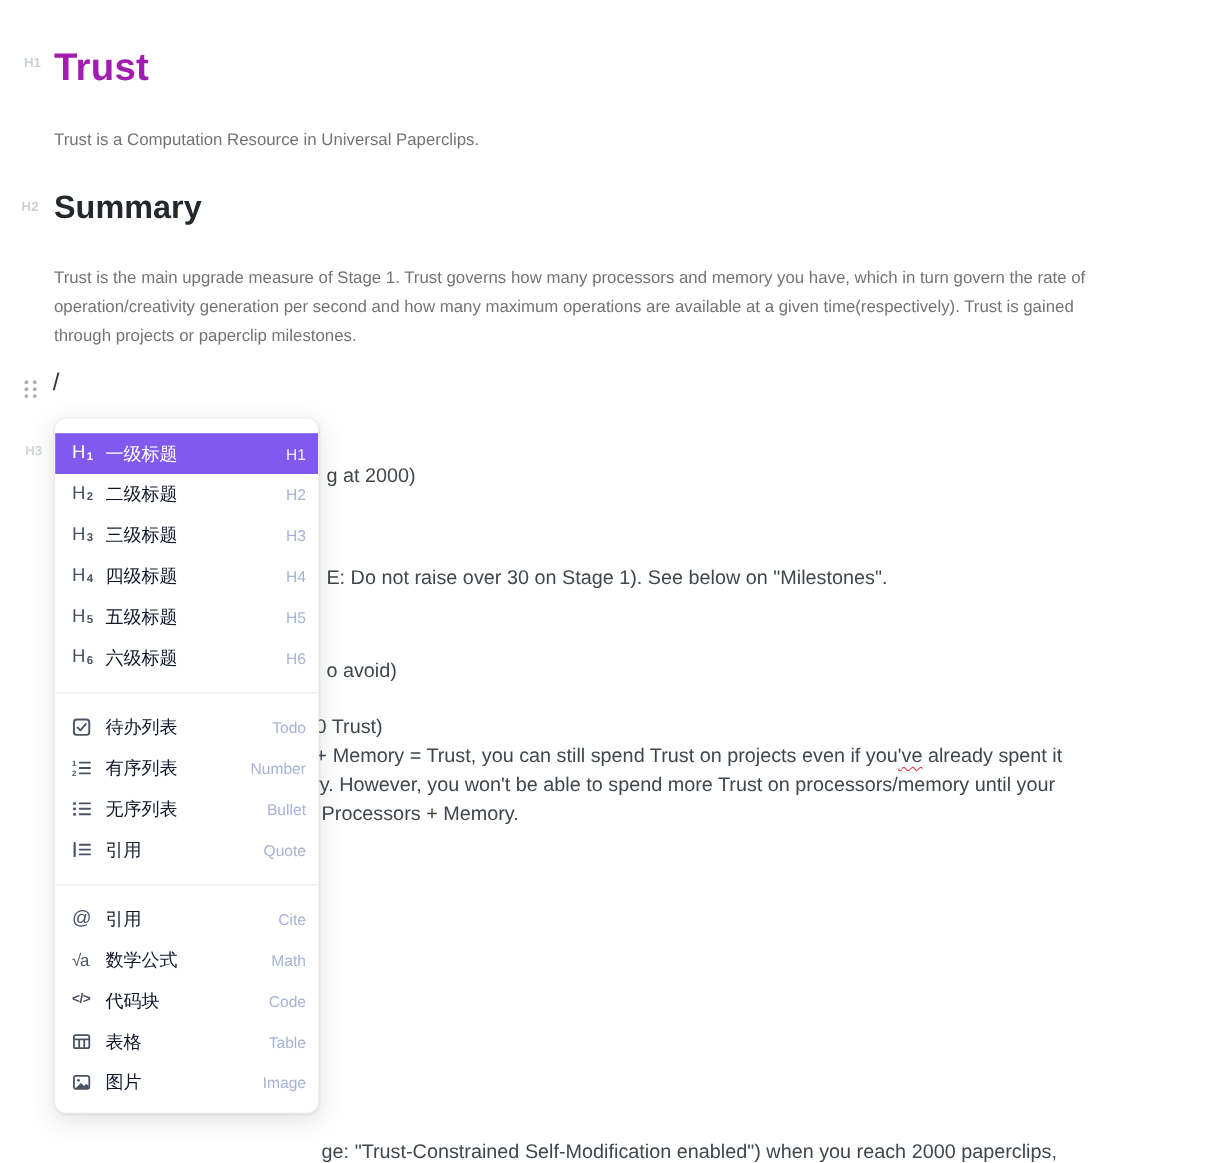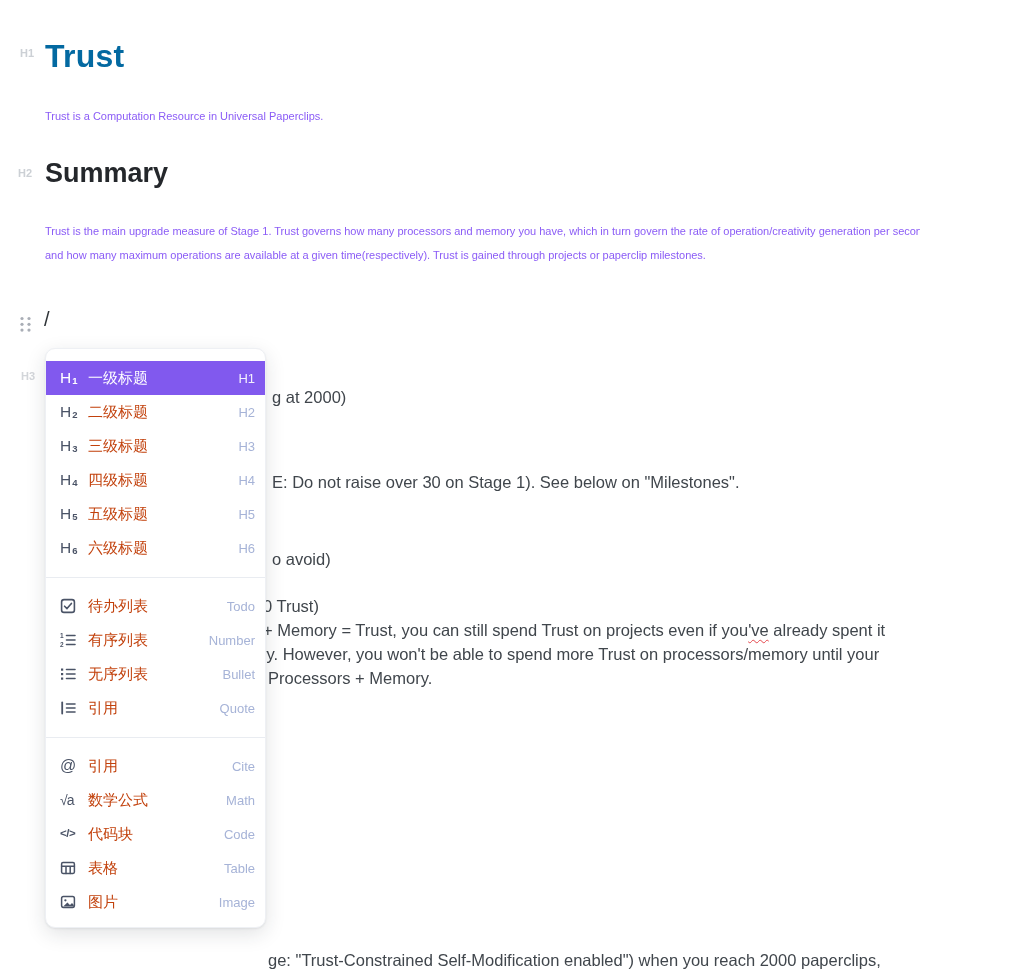--- a/index.html
+++ b/index.html
@@ -1,26 +1,26 @@
 <!DOCTYPE html>
 <html><head>
 <meta charset="utf-8">
 <style>
   html,body{margin:0;padding:0;background:#ffffff;}
   .page{position:relative;width:920px;height:969px;background:#fff;overflow:hidden;
         font-family:"Liberation Sans","DejaVu Sans",sans-serif;color:#40464c;}
   .abs{position:absolute;}
   
-  .h1-title{left:45px;top:38px;font-size:32px;font-weight:700;color:#0369a1;letter-spacing:.2px;}
+  .h1-title{left:45px;top:38px;font-size:32px;font-weight:700;color:#a21caf;letter-spacing:.2px;}
   .h1-marker{left:20px;top:47px;font-size:11px;font-weight:600;color:#ccd0d5;}
   .h2-title{left:45px;top:158px;font-size:27px;font-weight:700;color:#24272b;}
   .h2-marker{left:18px;top:167px;font-size:11px;font-weight:600;color:#ccd0d5;}
   .h3-marker{left:21px;top:370px;font-size:11px;font-weight:600;color:#d3d6da;}
   
-  .para{font-size:11px;line-height:24px;color:#8b5cf6;}
+  .para{font-size:14px;line-height:24px;color:#737373;}
   .p-intro{left:45px;top:104px;width:700px;}
   .p-summary{left:45px;top:219px;width:892px;}
   
   .drag-handle{left:19px;top:316px;width:13px;height:17px;}
   .slash{left:44px;top:308px;font-size:20px;color:#2f3438;}
   
   .frag{font-size:16.5px;line-height:24px;color:#40464c;white-space:nowrap;}
   .f1{left:272px;top:385px;} .f2{left:272px;top:470px;} .f3{left:272px;top:547px;}
   .f4{left:263px;top:594px;} .f5{left:263px;top:618px;} .f6{left:261px;top:642px;}
   .f7{left:268px;top:666px;} .f8{left:268px;top:948px;}
@@ -31,21 +31,21 @@
         box-shadow:0 6px 20px rgba(32,38,50,.13),0 1px 2px rgba(32,38,50,.08);
         padding:12px 0 8px 0;}
   .mi{display:flex;align-items:center;height:34px;padding:0 10px 0 14px;cursor:pointer;}
   .mi-icon{flex:none;width:22px;display:flex;align-items:center;justify-content:flex-start;
            color:#4a5366;font-size:15.5px;font-weight:500;line-height:1;}
   .mi-icon svg{display:block;}
   .mi-icon .sub{font-size:9.5px;font-weight:700;position:relative;top:3px;margin-left:1px;}
   .mi-icon.t-at{font-size:16px;}
   .mi-icon.t-math{font-size:14px;letter-spacing:-1px;}
   .mi-icon.t-code{font-size:11.5px;font-weight:700;letter-spacing:-.5px;}
-  .mi-label{margin-left:6px;font-size:15px;color:#c2410c;}
+  .mi-label{margin-left:6px;font-size:15px;color:#0f172a;}
   .mi-short{margin-left:auto;font-size:13px;color:#a6b3d7;}
   .mi.sel{background:#8159ee;}
   .mi.sel .mi-icon,.mi.sel .mi-label{color:#ffffff;}
   .mi.sel .mi-short{color:#f2effd;}
   .mi-divider{height:1px;background:#e9ecf1;margin:11.5px 0;}
 </style>
 </head>
 <body>
 
 <div class="page">

